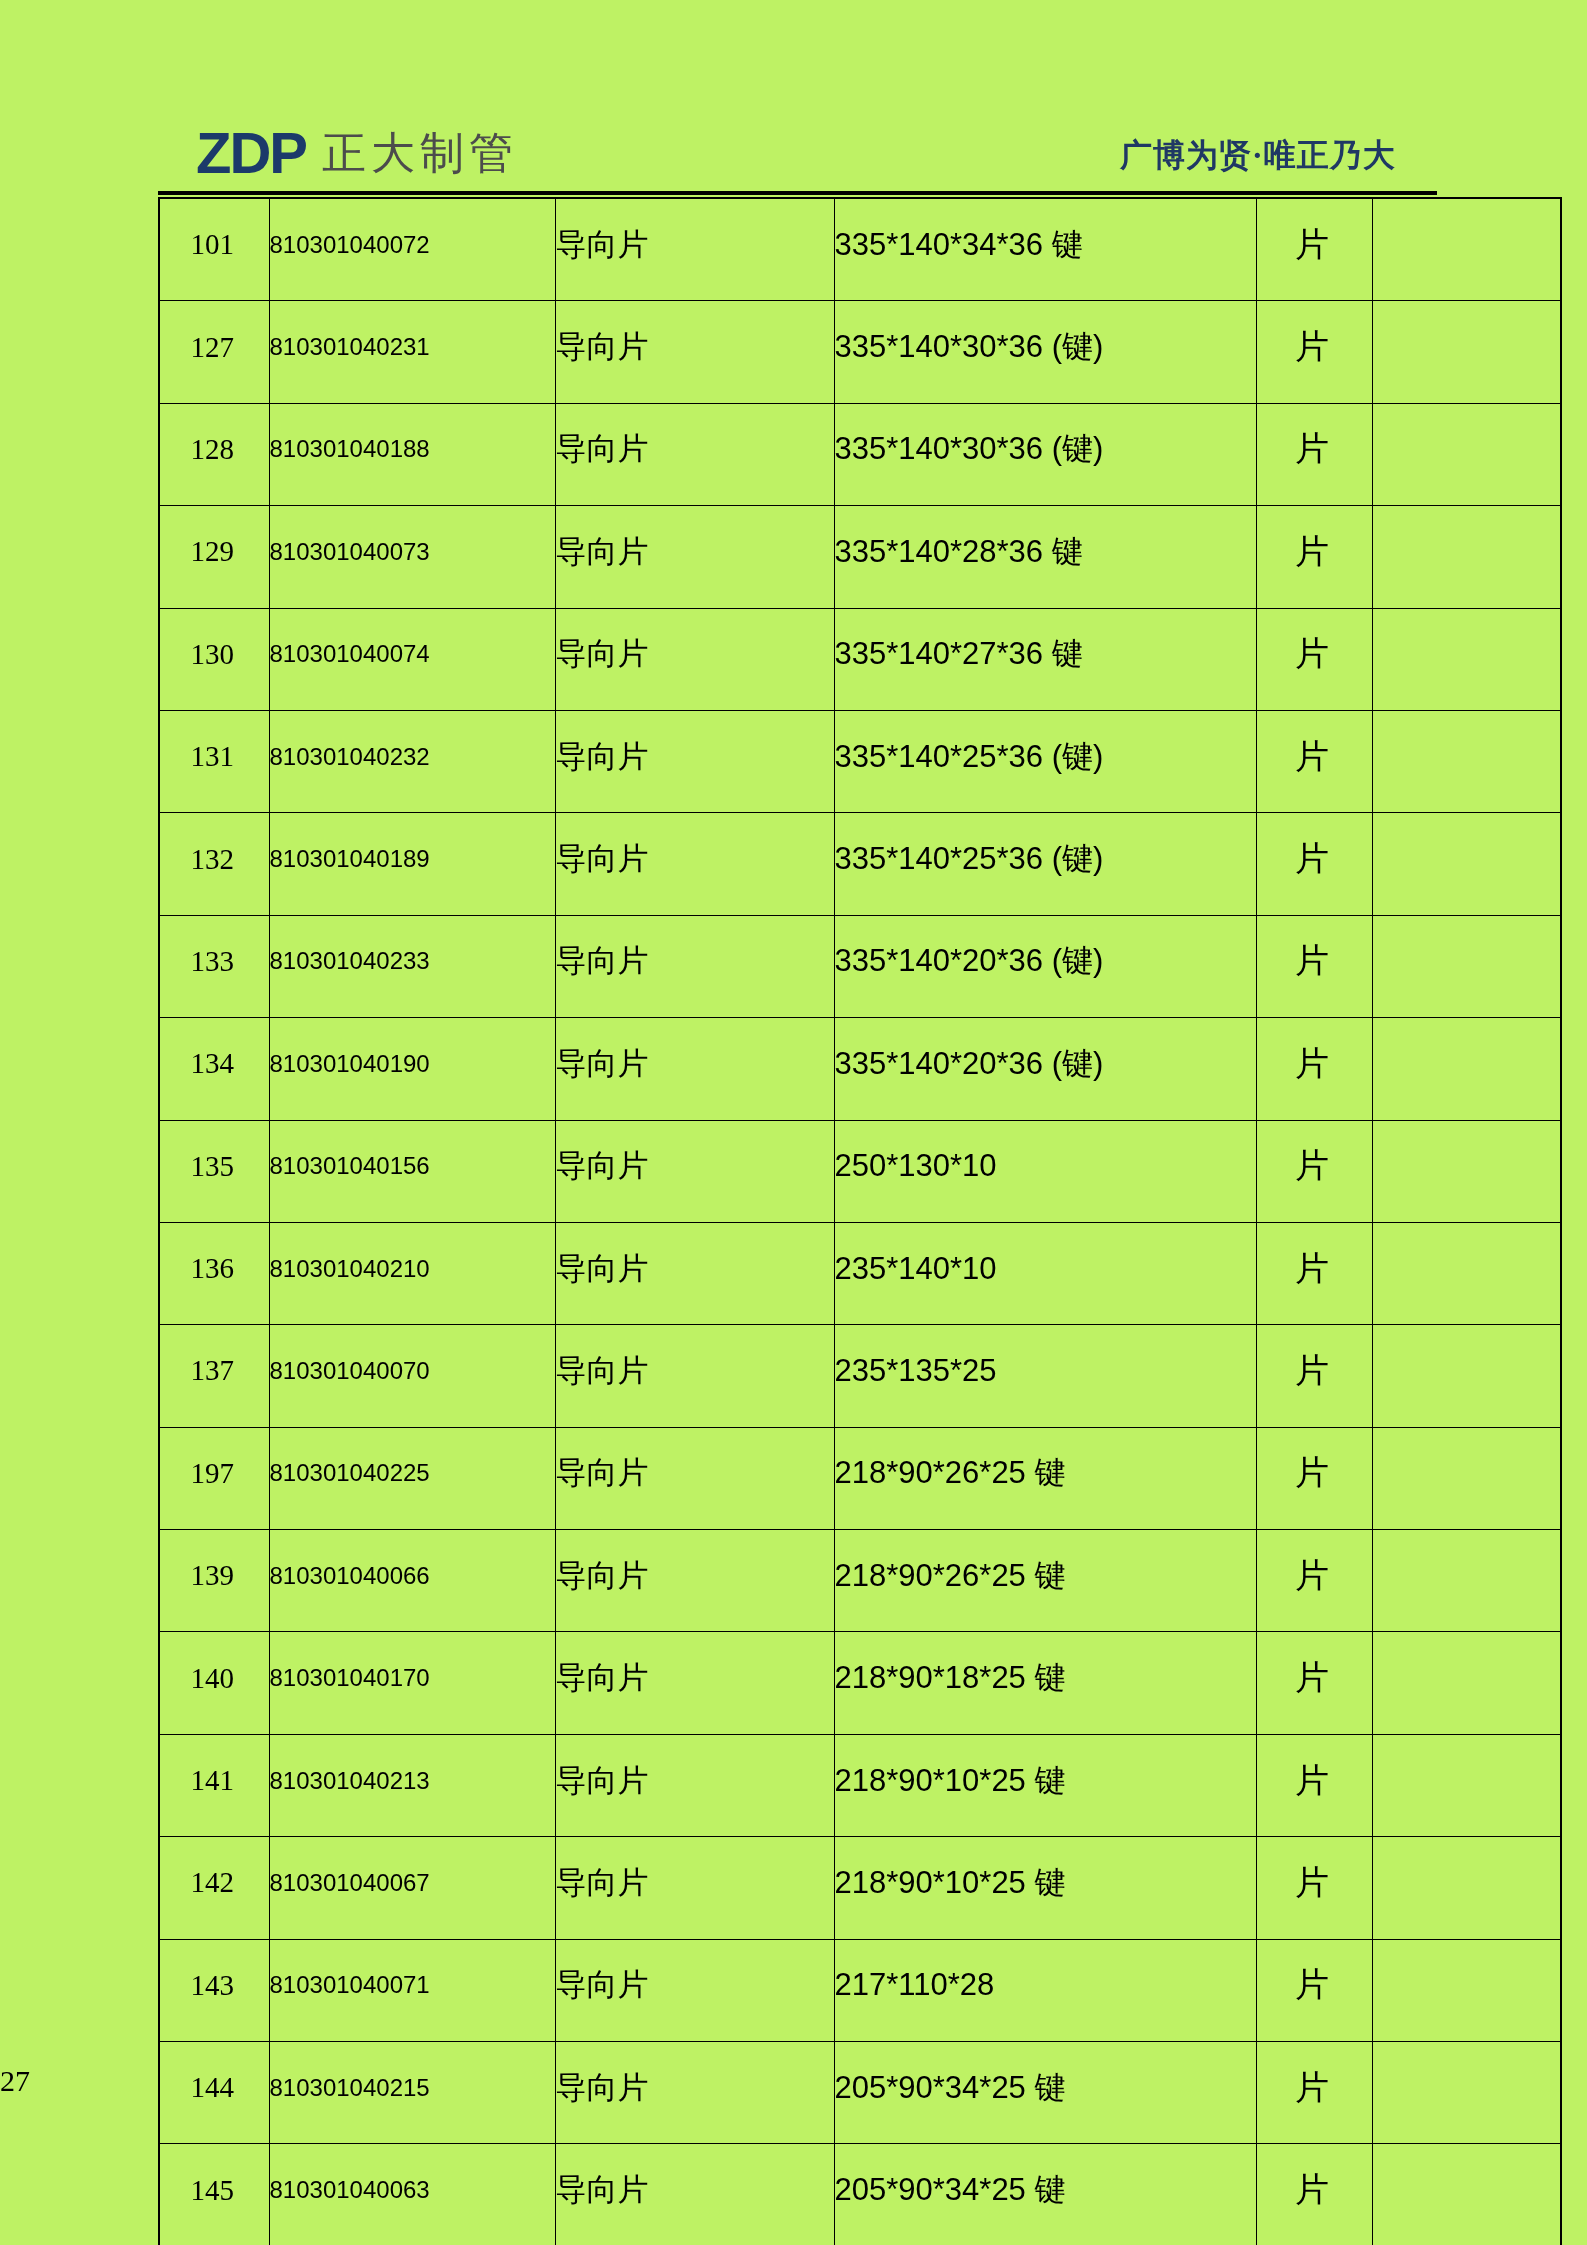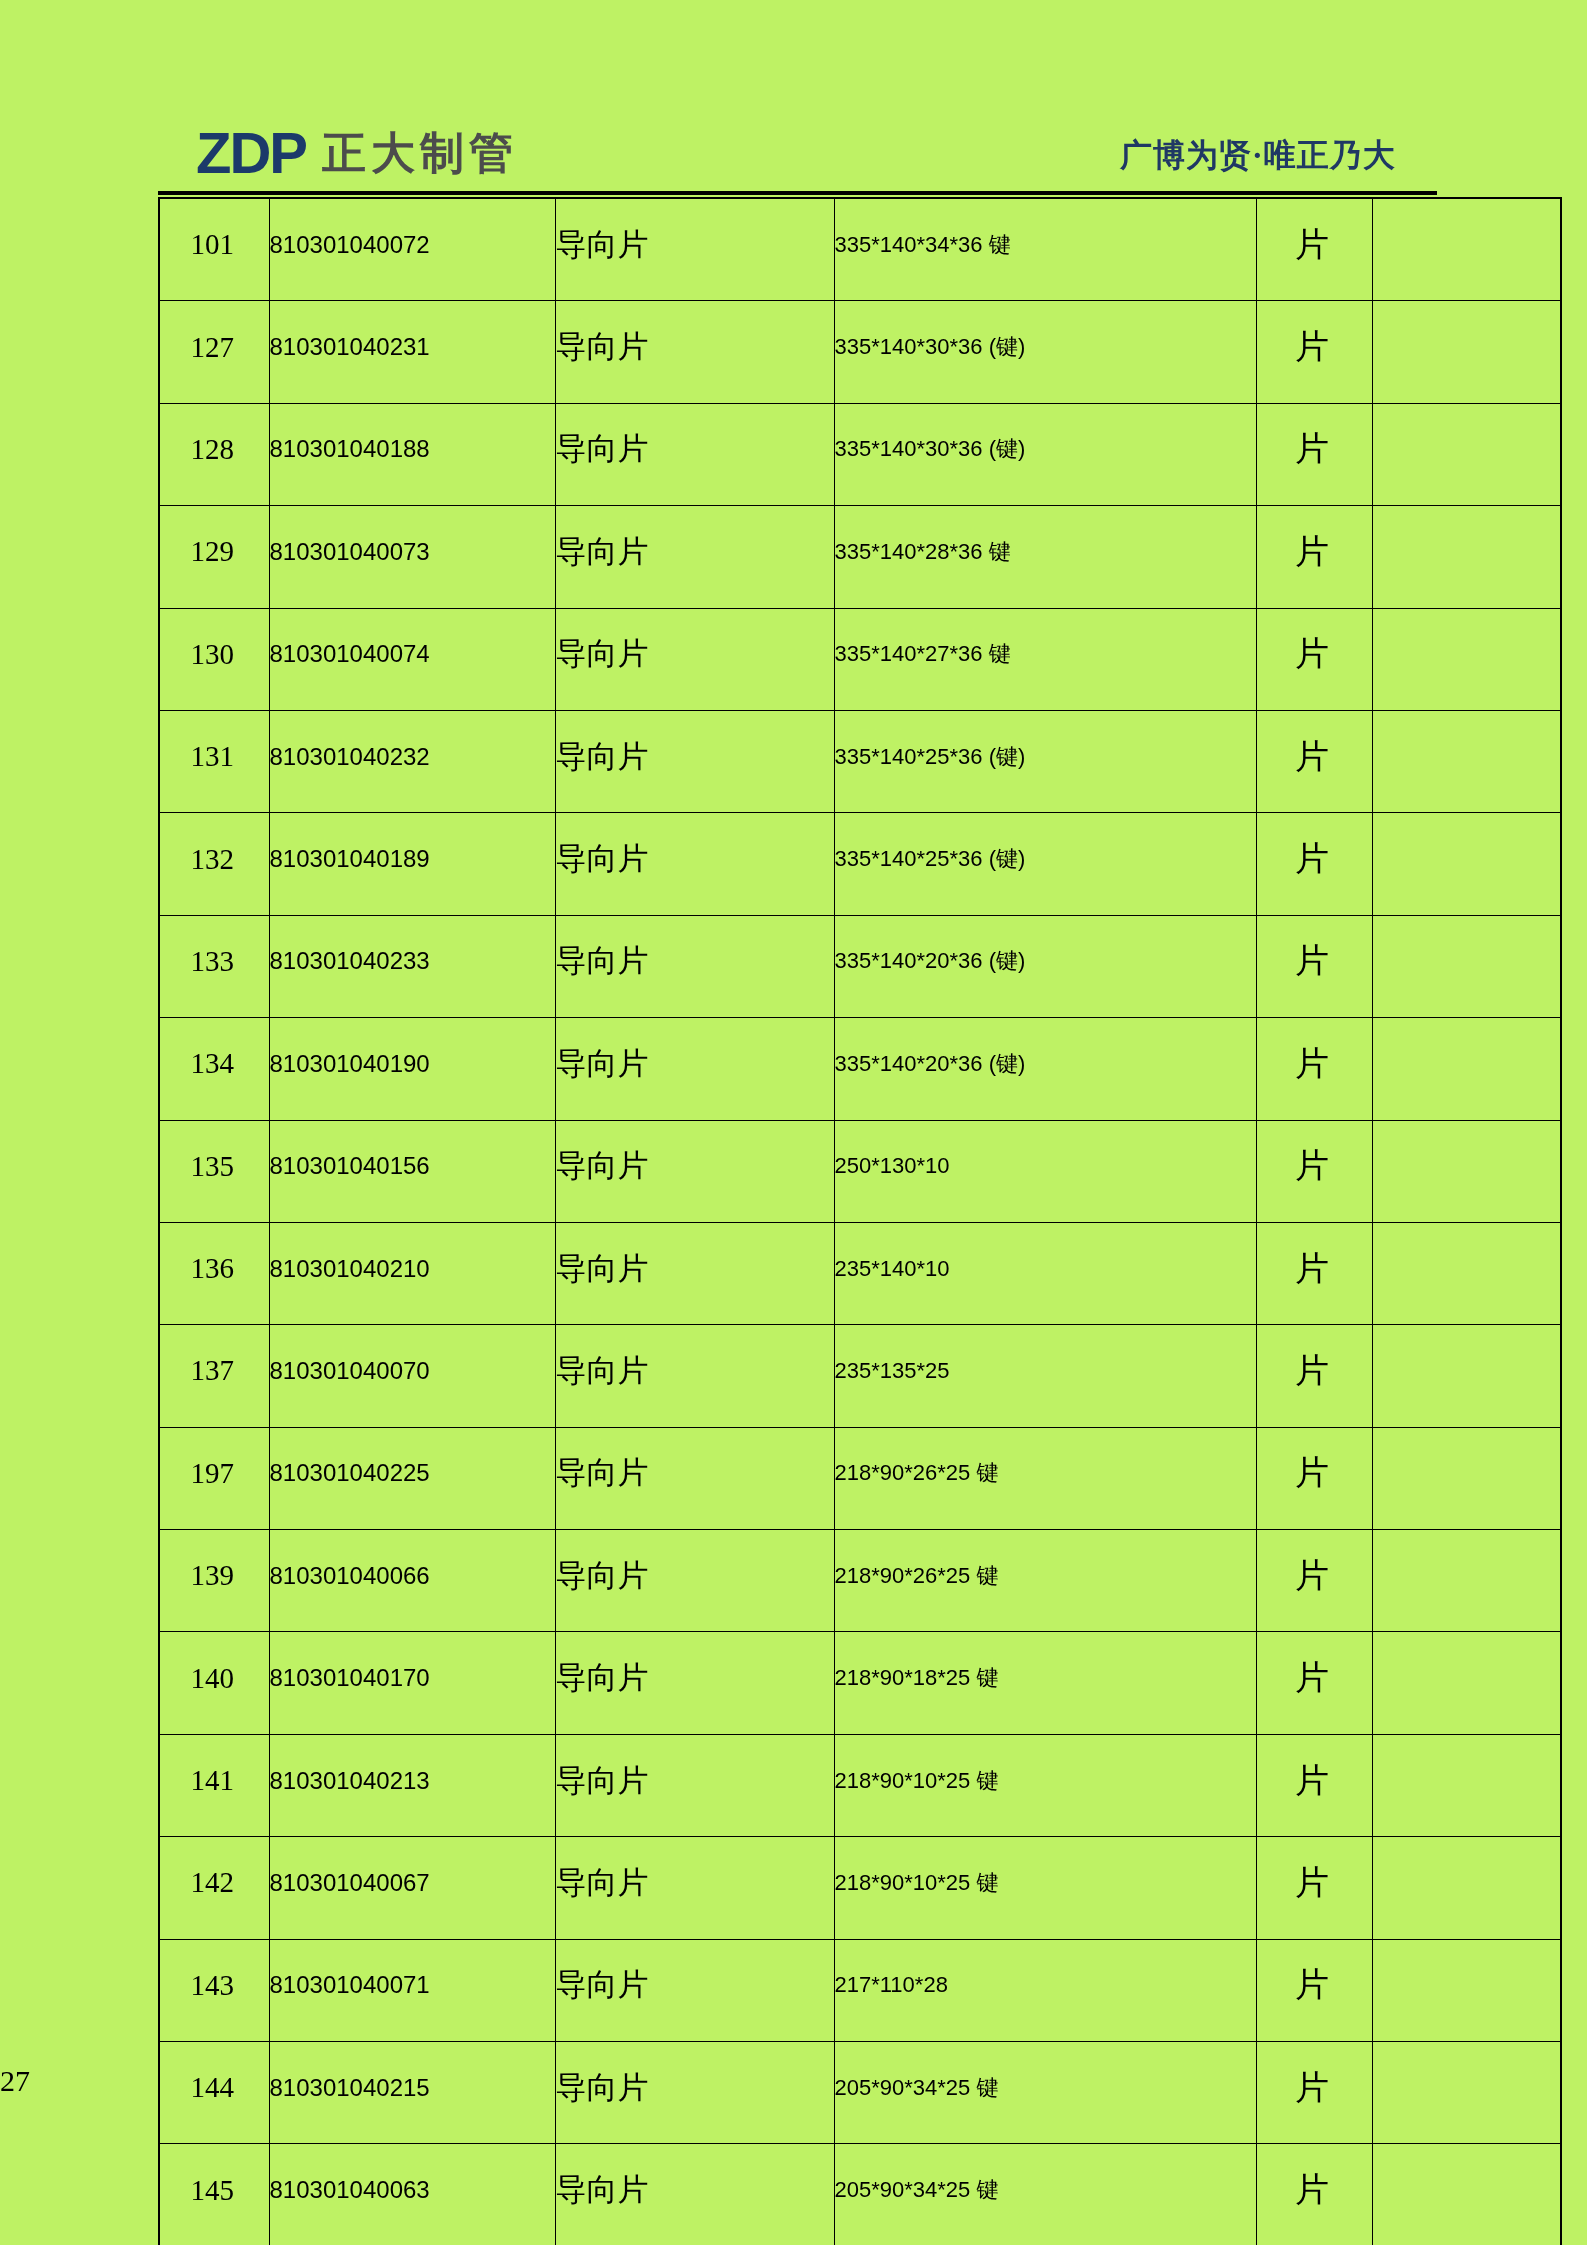--- a/index.html
+++ b/index.html
@@ -28,21 +28,21 @@
     font-family: "Liberation Sans", sans-serif;
     font-weight: bold;
     font-size: 58px;
     line-height: 1;
     letter-spacing: -2px;
     color: #1c3a6a;
   }
   .logo-company {
     margin-left: 16px;
     font-family: "Liberation Sans", sans-serif;
-    font-weight: bold;
+    font-weight: normal;
     font-size: 44px;
     line-height: 1.15;
     letter-spacing: 5px;
     color: #4c4c4c;
   }
   .slogan {
     position: absolute;
     left: 1120px;
     top: 138px;
     font-family: "Liberation Serif", serif;
@@ -89,21 +89,21 @@
     font-size: 24px;
     padding-left: 16px;
   }
   td.col-name {
     font-family: "Liberation Sans", sans-serif;
     font-size: 31px;
     padding-left: 15px;
   }
   td.col-spec {
     font-family: "Liberation Sans", sans-serif;
-    font-size: 22px;
+    font-size: 31px;
     padding-left: 15px;
   }
   td.col-unit {
     text-align: center;
     font-family: "Liberation Serif", serif;
     font-size: 34px;
     padding-left: 0;
   }
   td.col-note {
     padding: 0;

